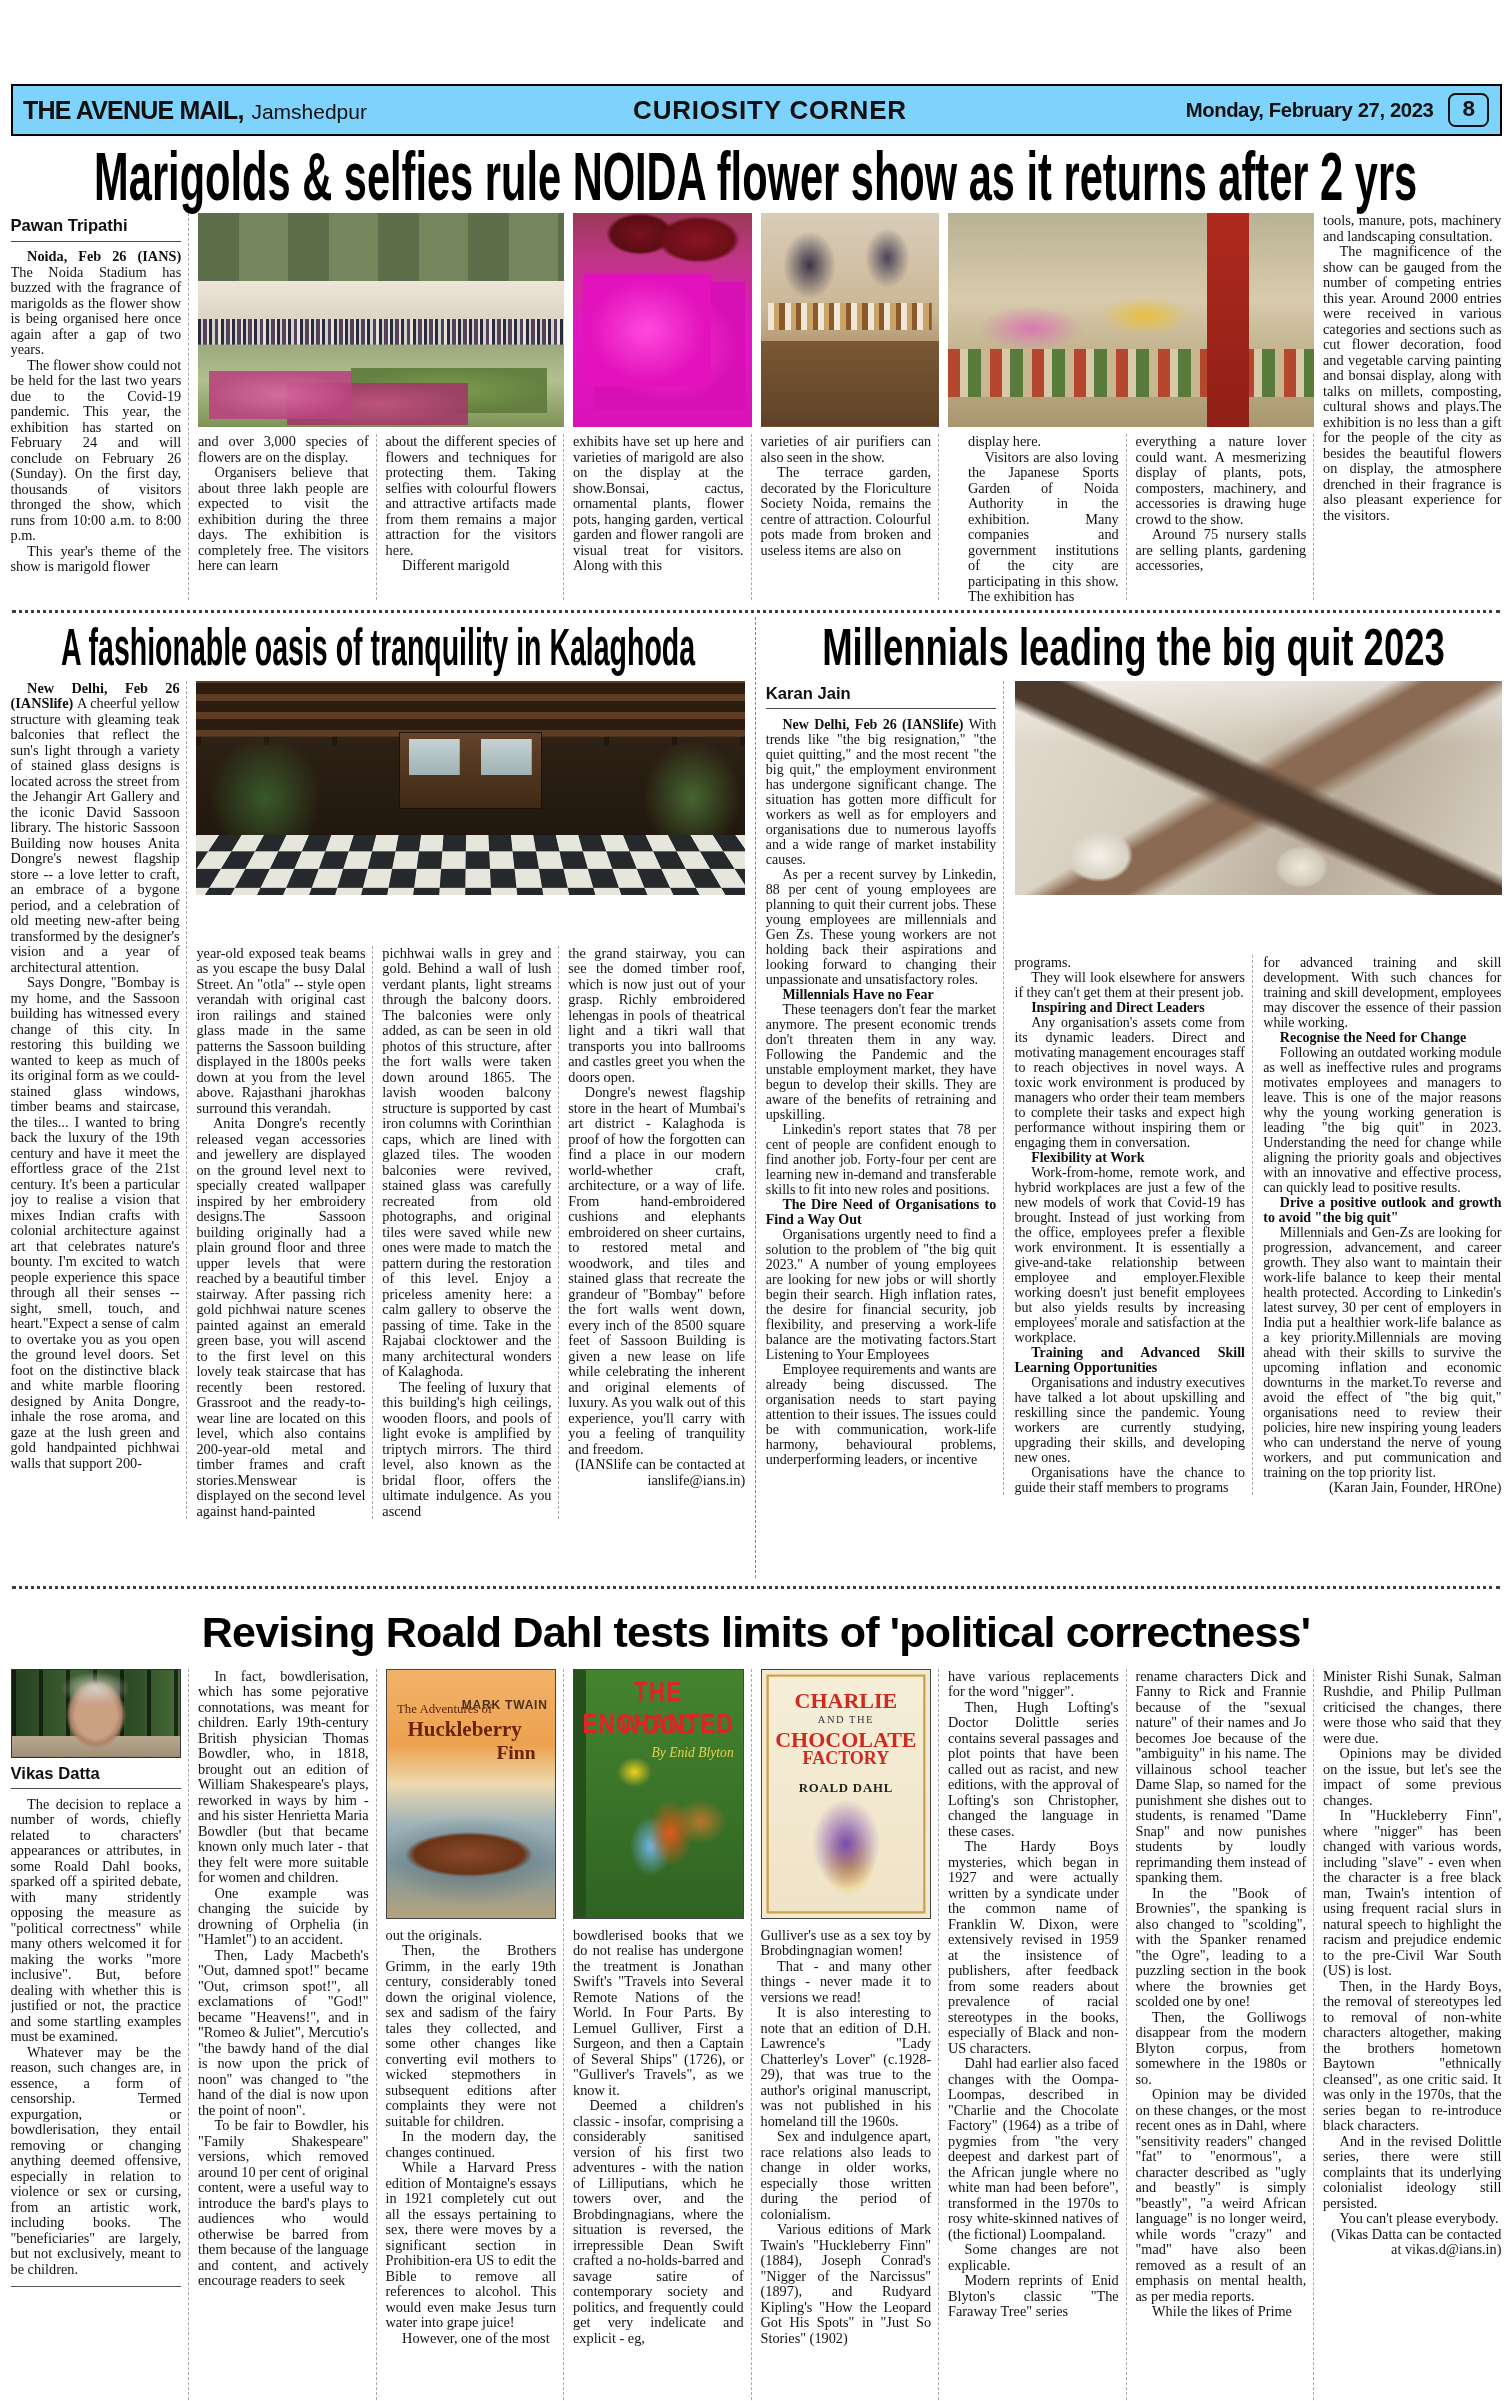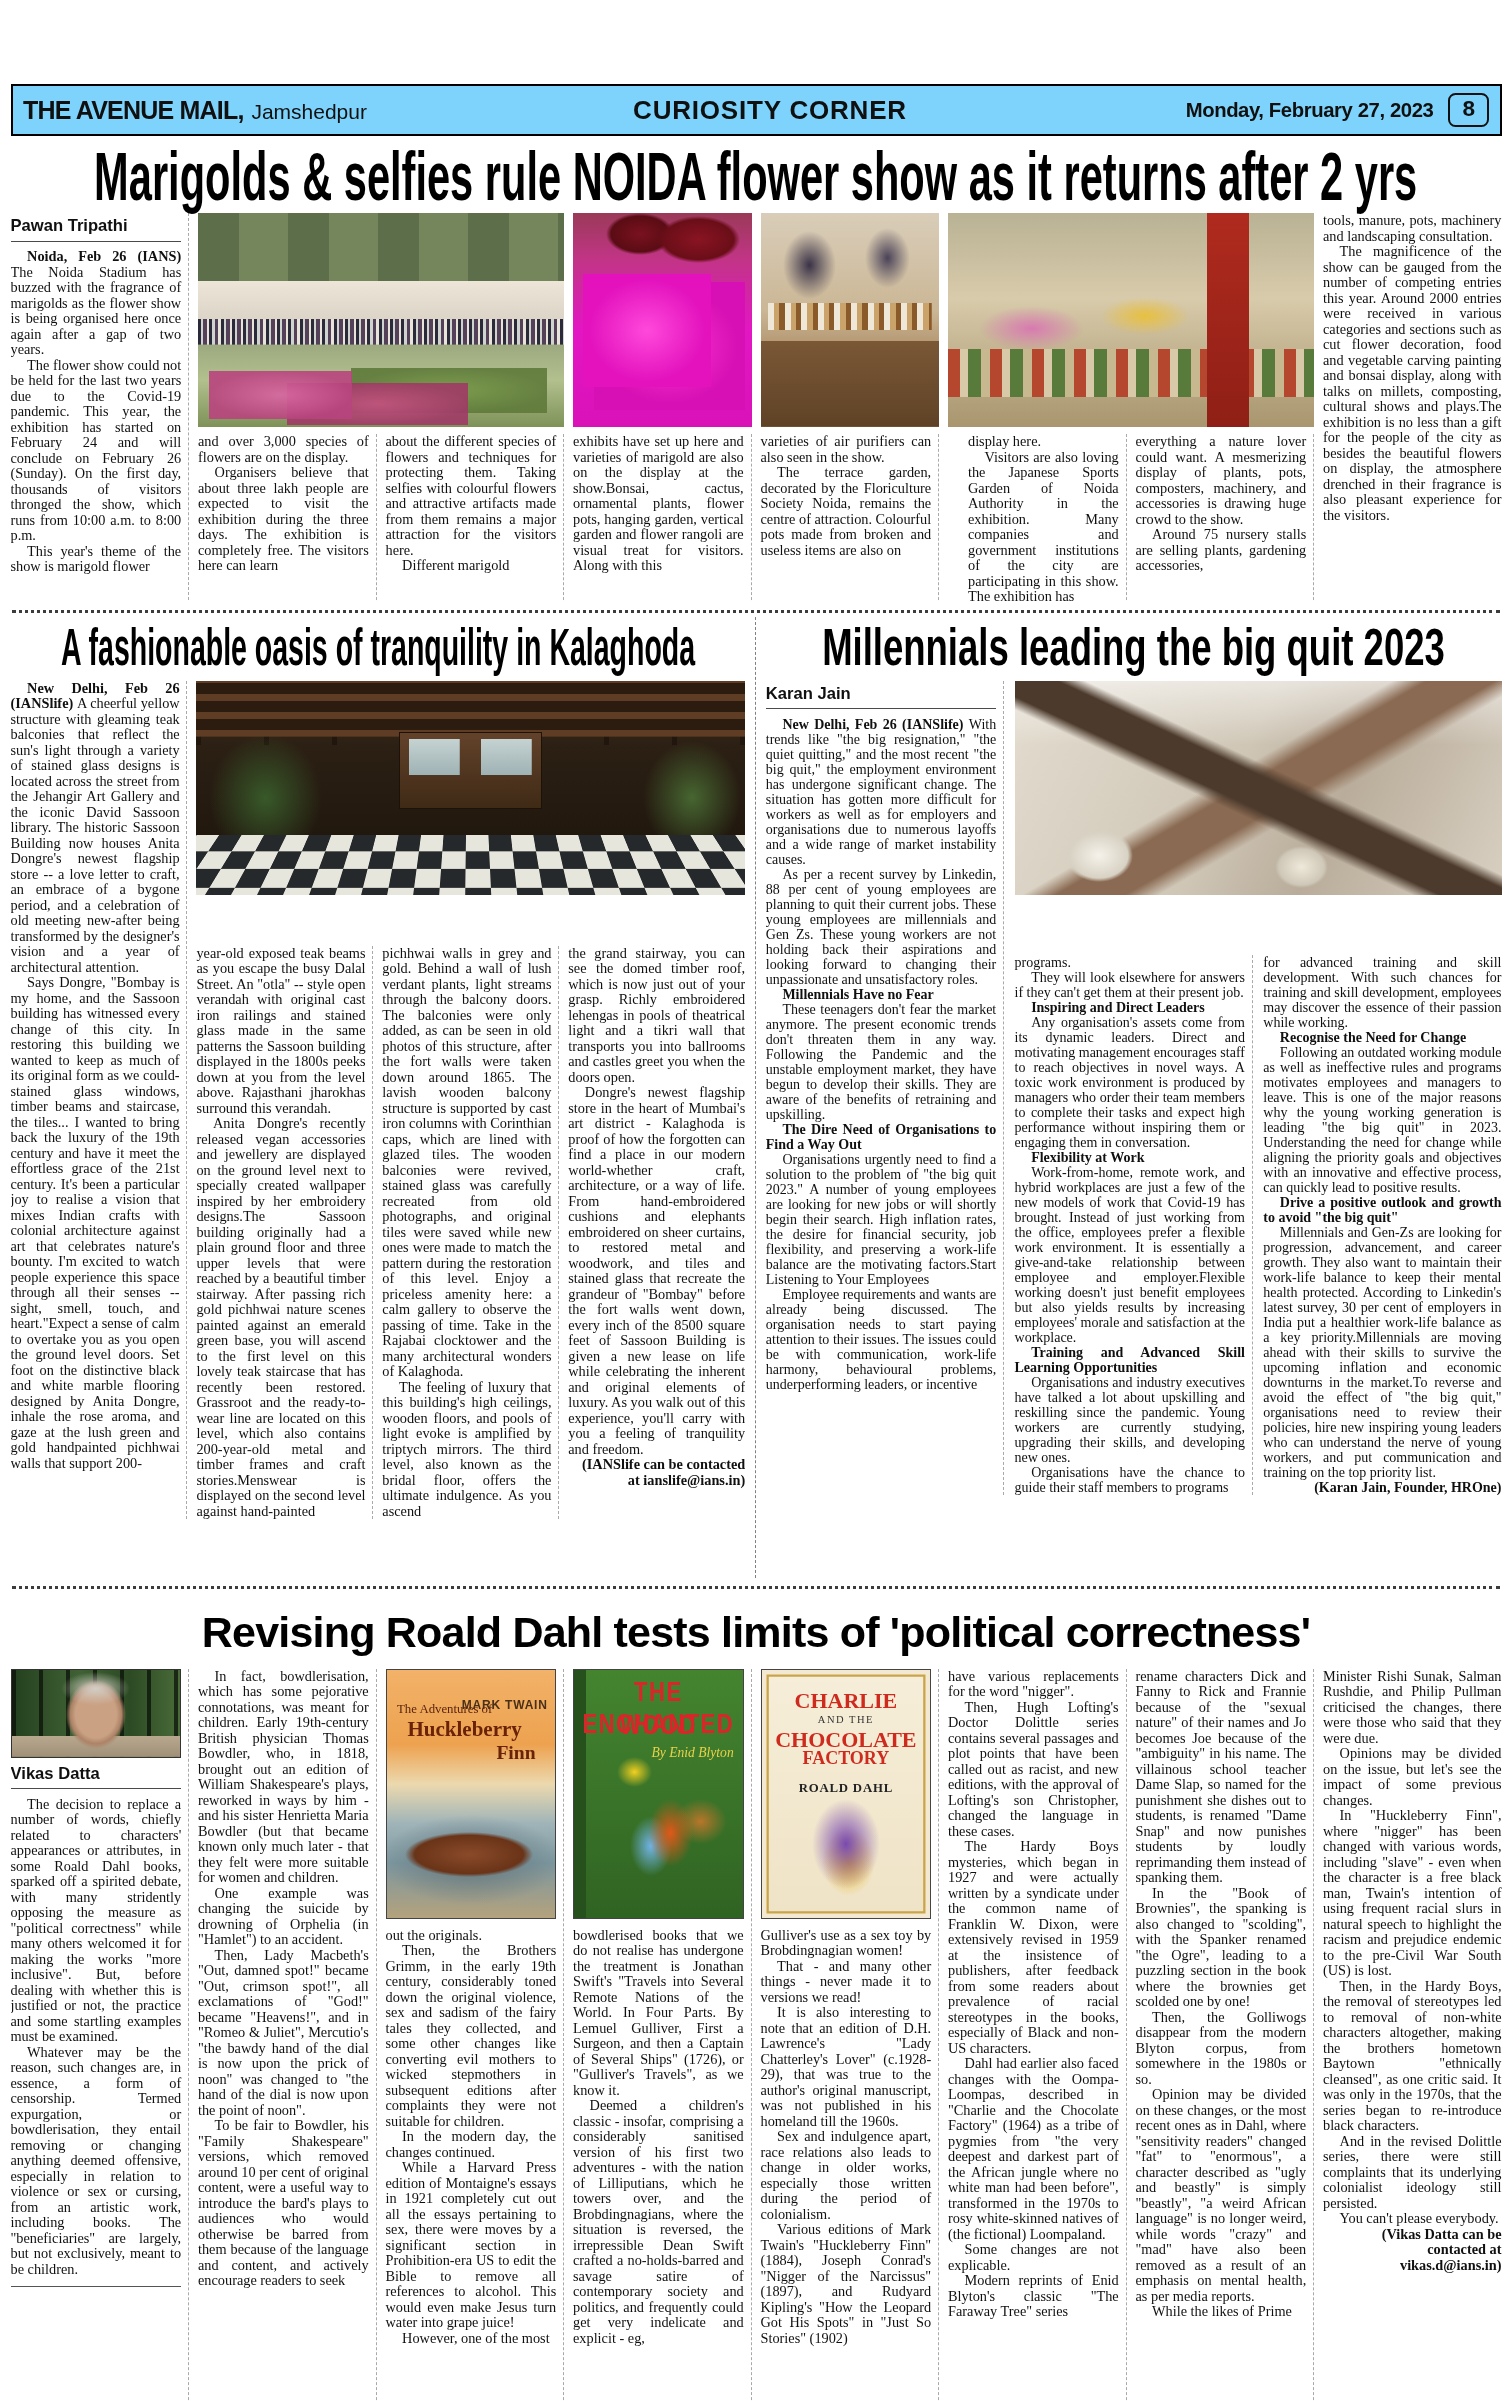--- a/index.html
+++ b/index.html
@@ -60,21 +60,21 @@
   .byline-rule { border-top: 1.5px solid #4a4a4a; margin: 2.3px 0 7.5px; }
   .end-rule { border-top: 0.8px solid #555; margin-top: 9px; }
   
   .para {
     font-size: 14.3px; line-height: 15.5px;
     text-align: justify; text-indent: 16.6px;
     font-family: "Liberation Serif", serif;
   }
   .para.cont { text-indent: 0; }
   .para.subhead { font-weight: 700; }
-  .para.contact { font-weight: 700; text-align: right; text-indent: 0; }
+  .para.contact { font-weight: 400; text-align: right; text-indent: 0; }
   
   .a1-grid {
     display: grid; grid-template-columns: repeat(8, 1fr);
     column-gap: 9px; grid-template-rows: 221px auto;
     height: 389px; overflow: hidden; margin-top: 1.5px;
   }
   .a1c1 { grid-column: 1; grid-row: 1 / 3; }
   .a1p1 { grid-column: 2 / 4; grid-row: 1; }
   .a1p2 { grid-column: 4; grid-row: 1; }
   .a1p3 { grid-column: 5; grid-row: 1; }
@@ -366,20 +366,21 @@
       </div>
       <div class="quit-grid">
         <div class="col vr qc1">
           <div class="byline">Karan Jain</div>
           <div class="byline-rule"></div>
           <div>
               <p class="para"><b>New Delhi, Feb 26 (IANSlife) </b>With trends like "the big resignation," "the quiet quitting," and the most recent "the big quit," the employment environment has undergone significant change. The situation has gotten more difficult for workers as well as for employers and organisations due to numerous layoffs and a wide range of market instability causes.</p>
               <p class="para">As per a recent survey by Linkedin, 88 per cent of young employees are planning to quit their current jobs. These young employees are millennials and Gen Zs. These young workers are not holding back their aspirations and looking forward to changing their unpassionate and unsatisfactory roles.</p>
               <p class="para subhead">Millennials Have no Fear</p>
               <p class="para">These teenagers don't fear the market anymore. The present economic trends don't threaten them in any way. Following the Pandemic and the unstable employment market, they have begun to develop their skills. They are aware of the benefits of retraining and upskilling.</p>
+              <p class="para">Linkedin's report states that 78 per cent of people are confident enough to find another job. Forty-four per cent are learning new in-demand and transferable skills to fit into new roles and positions.</p>
               <p class="para subhead">The Dire Need of Organisations to Find a Way Out</p>
               <p class="para">Organisations urgently need to find a solution to the problem of "the big quit 2023." A number of young employees are looking for new jobs or will shortly begin their search. High inflation rates, the desire for financial security, job flexibility, and preserving a work-life balance are the motivating factors.Start Listening to Your Employees</p>
               <p class="para">Employee requirements and wants are already being discussed. The organisation needs to start paying attention to their issues. The issues could be with communication, work-life harmony, behavioural problems, underperforming leaders, or incentive</p>
             </div>
         </div>
         <div class="ph qphoto"></div>
         <div class="col vr qc2">
             <p class="para cont">programs.</p>
             <p class="para">They will look elsewhere for answers if they can't get them at their present job.</p>
             <p class="para subhead">Inspiring and Direct Leaders</p>

